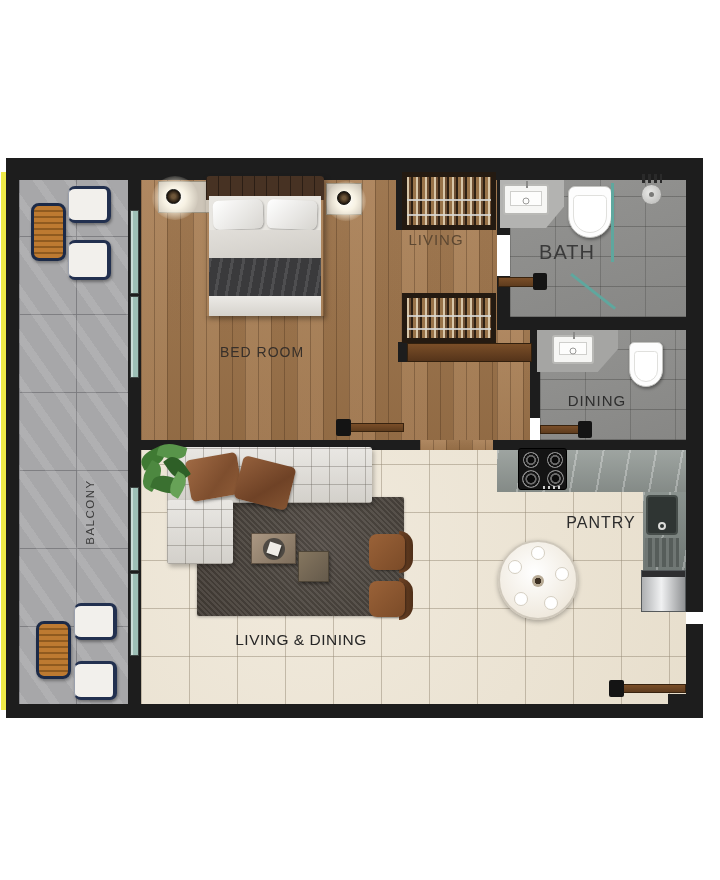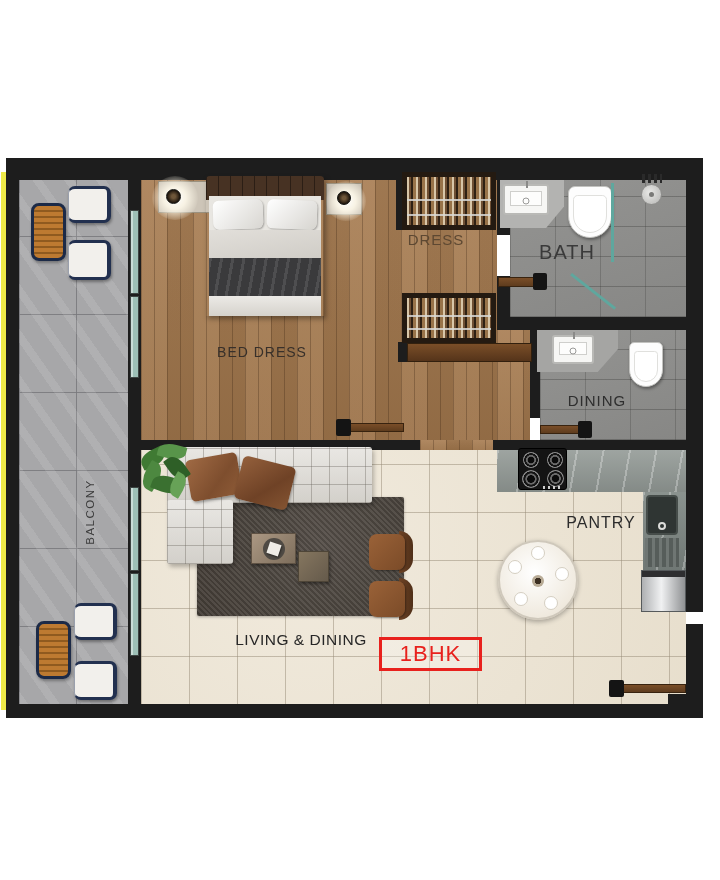--- a/index.html
+++ b/index.html
@@ -157,34 +157,34 @@
 
   <div class="abs" style="left:206px;top:176px;width:118px;height:140px;box-shadow:2px 3px 5px rgba(0,0,0,0.35);">
     <div class="abs" style="left:0;top:0;width:118px;height:24px;background:#473223;background-image:repeating-linear-gradient(90deg,rgba(0,0,0,0.4) 0 1px,rgba(0,0,0,0) 1px 12px);border-radius:4px 4px 0 0;"></div>
     <div class="abs" style="left:3px;top:20px;width:112px;height:120px;background:#e8e6e1;"></div>
     <div class="abs" style="left:7px;top:24px;width:50px;height:29px;background:linear-gradient(135deg,#ffffff,#d8d6d1);border-radius:6px;transform:rotate(-2deg);box-shadow:1px 1px 2px rgba(0,0,0,0.3);"></div>
     <div class="abs" style="left:61px;top:24px;width:50px;height:29px;background:linear-gradient(135deg,#ffffff,#d6d4cf);border-radius:6px;transform:rotate(2deg);box-shadow:1px 1px 2px rgba(0,0,0,0.3);"></div>
     <div class="abs" style="left:3px;top:54px;width:112px;height:30px;background:linear-gradient(170deg,#e2dfda,#cfccc6);"></div>
     <div class="abs" style="left:3px;top:82px;width:112px;height:40px;background:#3a3a3c;background-image:repeating-linear-gradient(100deg,rgba(255,255,255,0.10) 0 3px,rgba(0,0,0,0) 3px 11px);"></div>
     <div class="abs" style="left:3px;top:120px;width:112px;height:20px;background:linear-gradient(180deg,#eceae6,#d5d2cc);"></div>
   </div>
-  <div class="room-label" style="left:262px;top:352px;font-size:14px;color:#38302a;">BED DRESS</div>
+  <div class="room-label" style="left:262px;top:352px;font-size:14px;color:#38302a;">BED ROOM</div>
 
   <div class="door-bar" style="left:338px;top:423px;width:66px;height:9px;"></div>
   <div class="hinge" style="left:336px;top:419px;width:15px;height:17px;border-radius:2px;"></div>
 
   <div class="wardrobe" style="left:402px;top:172px;width:94px;height:58px;">
     <div class="rod" style="top:45%;"></div>
     <div class="rod" style="top:78%;"></div>
   </div>
   <div class="wardrobe" style="left:402px;top:293px;width:94px;height:50px;">
     <div class="rod" style="top:42%;"></div>
     <div class="rod" style="top:76%;"></div>
   </div>
-  <div class="room-label" style="left:436px;top:239px;font-size:15px;color:#5d4832;">DRESS</div>
+  <div class="room-label" style="left:436px;top:239px;font-size:15px;color:#5d4832;">LIVING</div>
 
   <div class="abs" style="left:407px;top:343px;width:125px;height:19px;background:linear-gradient(180deg,#7a4e28,#55341a);border:1px solid #32200e;box-sizing:border-box;"></div>
 
   <div class="counter-gray" style="left:500px;top:180px;width:64px;height:48px;clip-path:polygon(0 0,100% 0,100% 55%,72% 100%,0 100%);"></div>
   <div class="sink-white" style="left:503px;top:184px;width:46px;height:31px;">
     <div class="basin"></div>
     <div class="faucet"></div>
     <div class="drain"></div>
   </div>
   <div class="wc" style="left:568px;top:186px;width:44px;height:52px;">
@@ -267,22 +267,19 @@
   <div class="abs" style="left:136px;top:442px;width:56px;height:62px;">
     <div class="leaf" style="left:4px;top:8px;width:26px;height:16px;background:#3f7a33;transform:rotate(-25deg);"></div>
     <div class="leaf" style="left:22px;top:2px;width:28px;height:15px;background:#58944a;transform:rotate(15deg);"></div>
     <div class="leaf" style="left:28px;top:18px;width:26px;height:16px;background:#2e5f27;transform:rotate(55deg);"></div>
     <div class="leaf" style="left:2px;top:26px;width:28px;height:16px;background:#4d8840;transform:rotate(-60deg);"></div>
     <div class="leaf" style="left:16px;top:34px;width:30px;height:17px;background:#3a7030;transform:rotate(200deg);"></div>
     <div class="leaf" style="left:30px;top:36px;width:24px;height:14px;background:#67a257;transform:rotate(120deg);"></div>
   </div>
   <div class="room-label" style="left:301px;top:640px;font-size:15.5px;color:#262626;letter-spacing:0.5px;">LIVING &amp; DINING</div>
 
-  <div class="badge-box" style="left:379px;top:637px;width:97px;height:28px;">
-    <span class="badge-text">1BHK</span>
-  </div>
 
   <div class="door-bar" style="left:620px;top:684px;width:66px;height:9px;"></div>
   <div class="hinge" style="left:609px;top:680px;width:15px;height:17px;border-radius:2px;"></div>
 
   <div class="room-label" style="left:90px;top:512px;font-size:11.5px;color:#3c3c3c;letter-spacing:1.5px;transform:translate(-50%,-50%) rotate(-90deg);">BALCONY</div>
 
 </div>
 
 </body></html>

